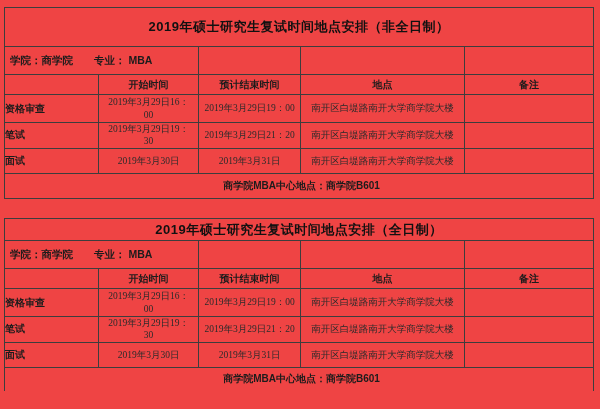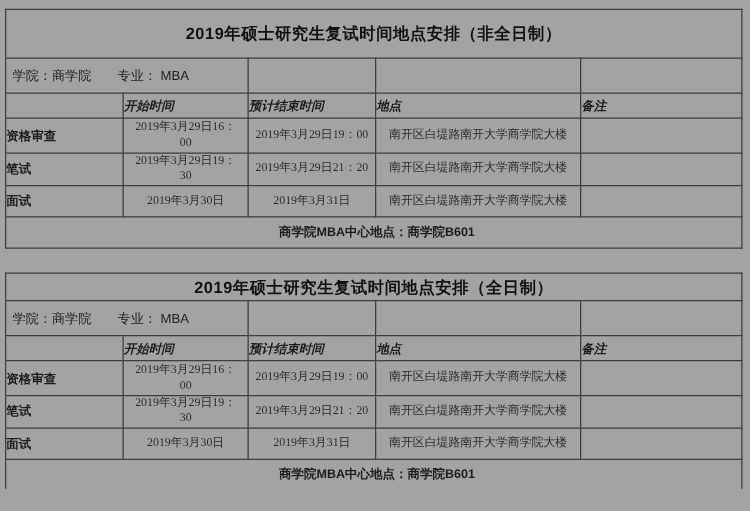--- a/index.html
+++ b/index.html
@@ -3,50 +3,49 @@
 <meta charset="utf-8">
 <style>
   * { margin: 0; padding: 0; box-sizing: border-box; }
   html, body { width: 600px; height: 409px; overflow: hidden; }
   body {
     background: #ffffff;
     font-family: "Liberation Sans", "DejaVu Sans", sans-serif;
     color: #1c1c1c;
     position: relative;
   }
-  .doc { position: absolute; inset: 0; background: #a3a3a3; }
+  .doc { position: absolute; inset: 0; background: #ef4444; }
   table.sched {
     position: absolute;
     left: 4px;
     width: 589px;
     border-collapse: collapse;
     table-layout: fixed;
   }
   #table-1 { top: 7px; }
   #table-2 { top: 218px; }
   td { border: 1px solid #3d3d3d; vertical-align: middle; overflow: hidden; }
   td.title {
     text-align: center;
     font-weight: bold;
     font-size: 13px;
     letter-spacing: 0.5px;
     color: #111;
   }
   td.info {
-    font-weight: normal;
+    font-weight: bold;
     font-size: 10.5px;
     text-align: left;
     padding-left: 5px;
     white-space: pre;
   }
   td.colhead {
-    text-align: left;
+    text-align: center;
     font-weight: bold;
     font-size: 10px;
-    font-style: italic;
   }
   td.rowlabel {
     text-align: left;
     font-weight: bold;
     font-size: 10px;
   }
   td.data {
     text-align: center;
     font-family: "Liberation Serif", "DejaVu Serif", serif;
     font-size: 9.5px;

